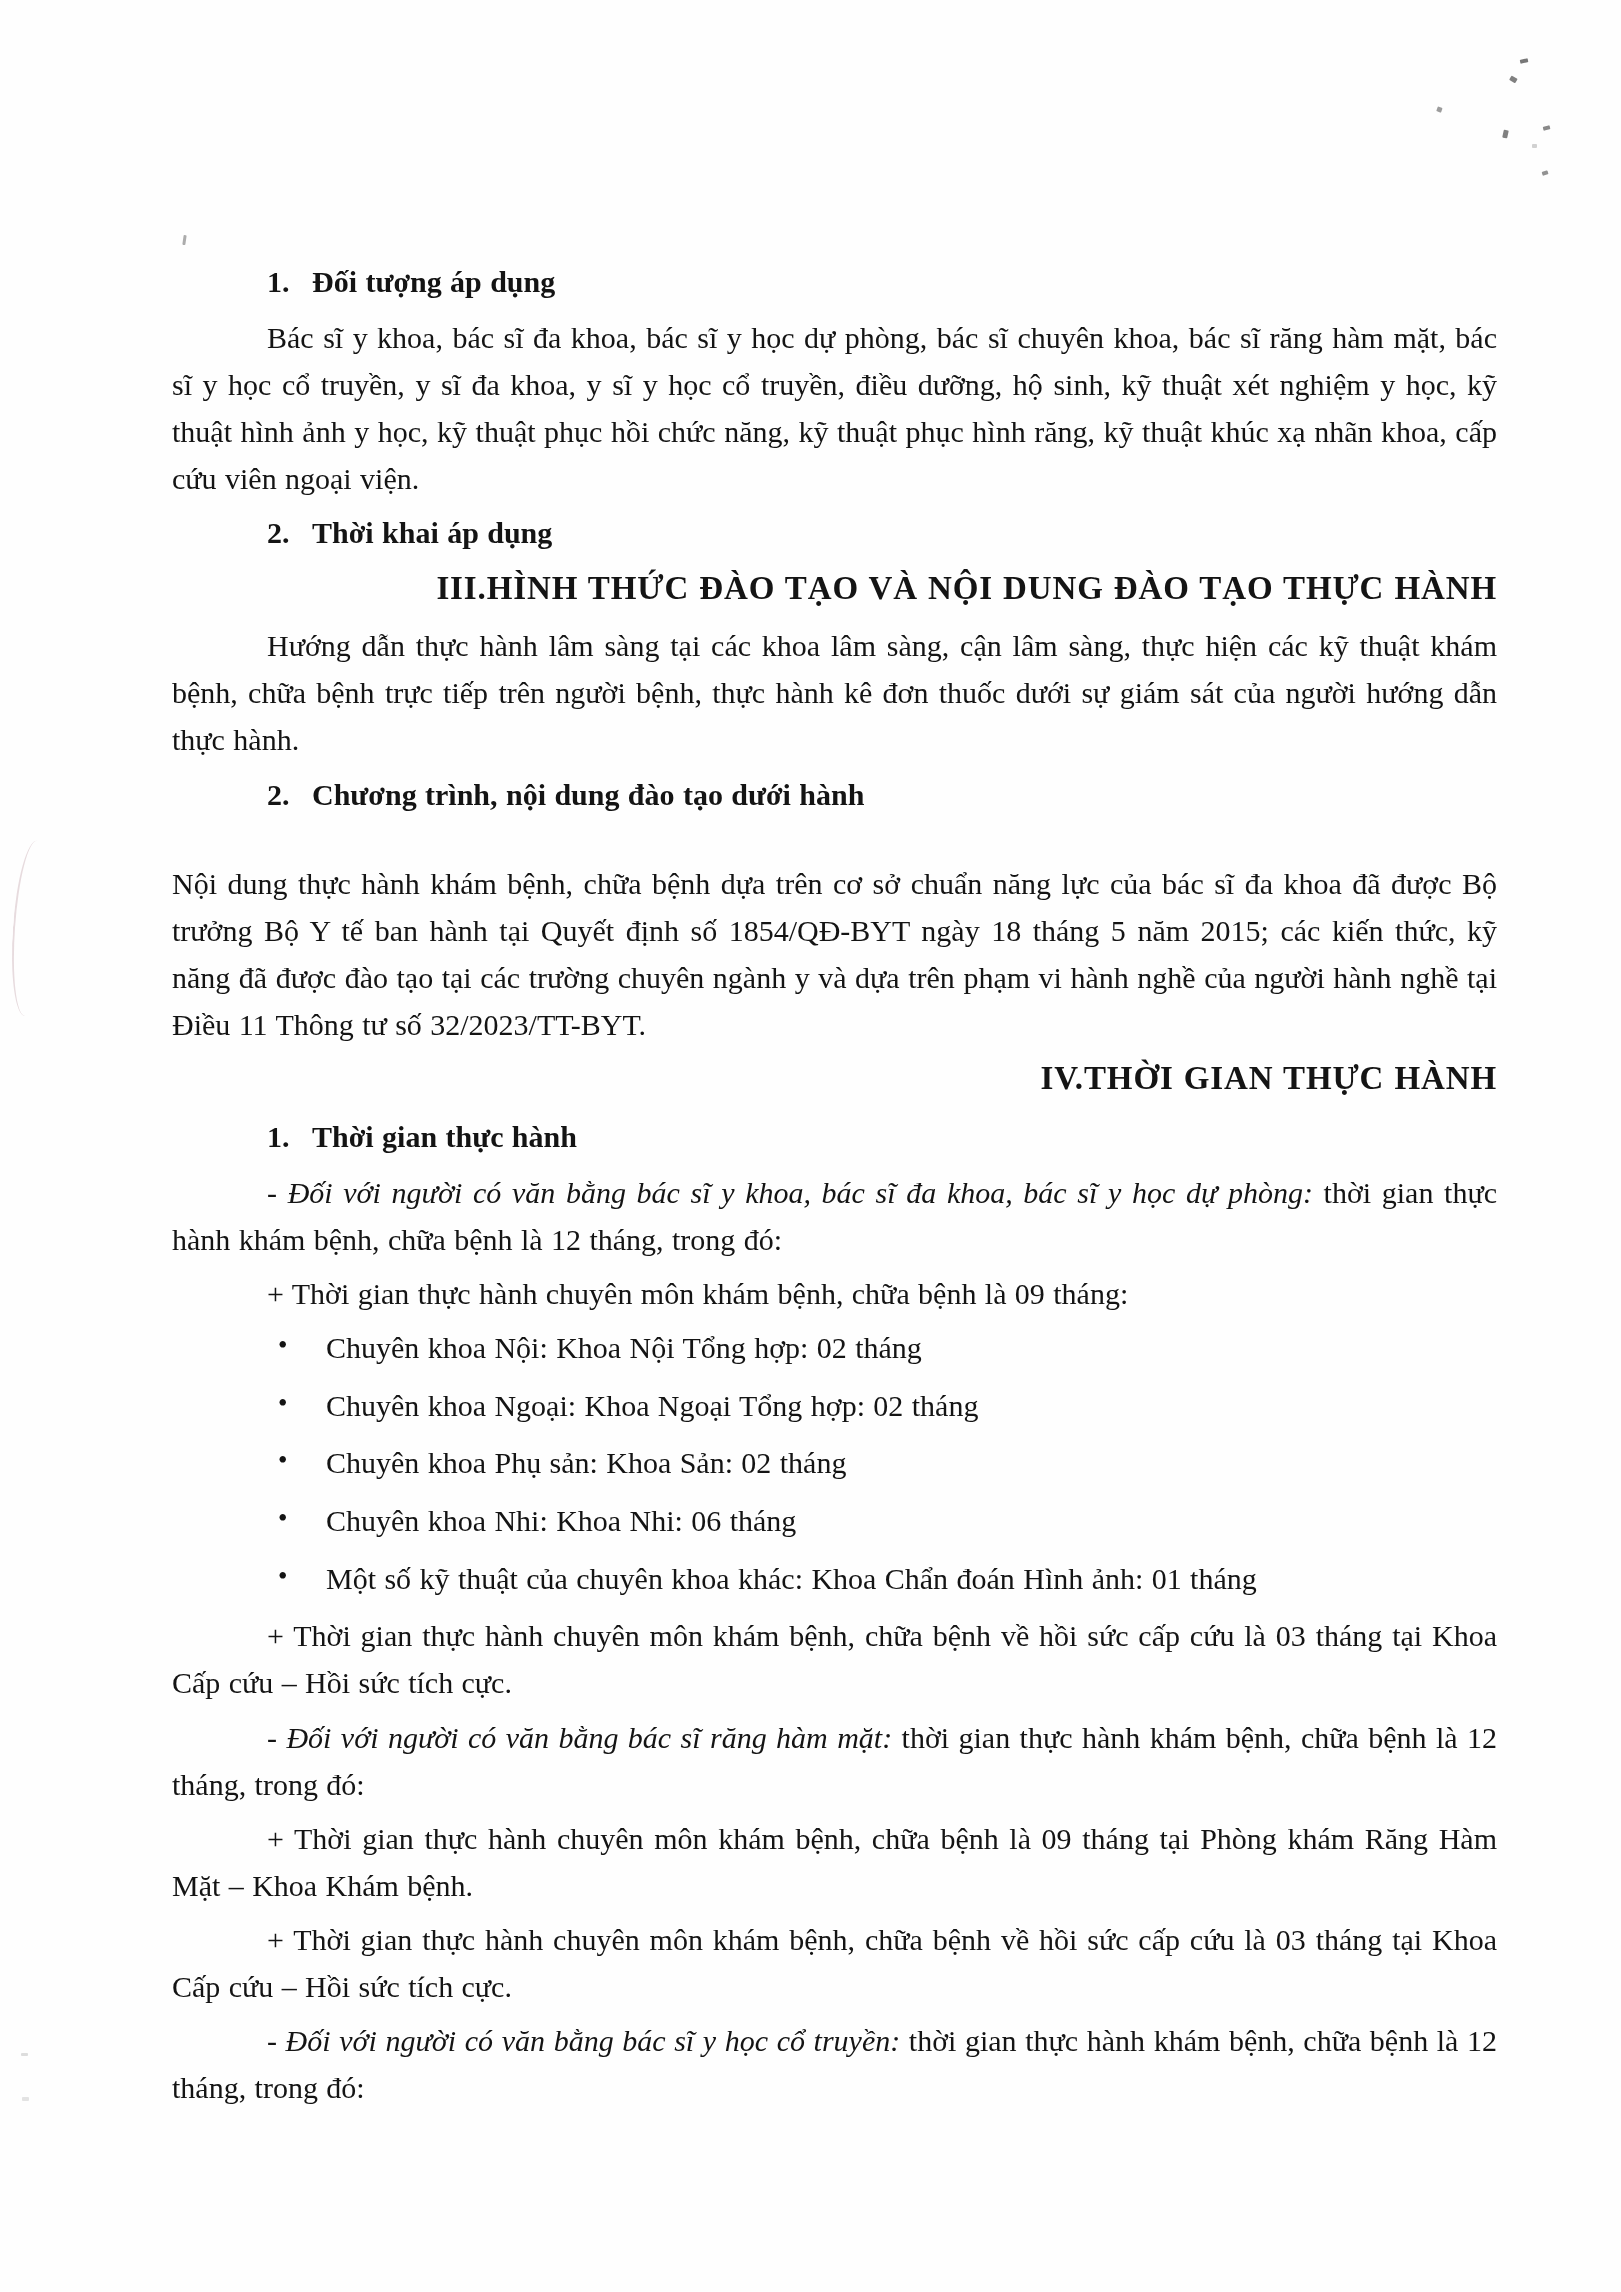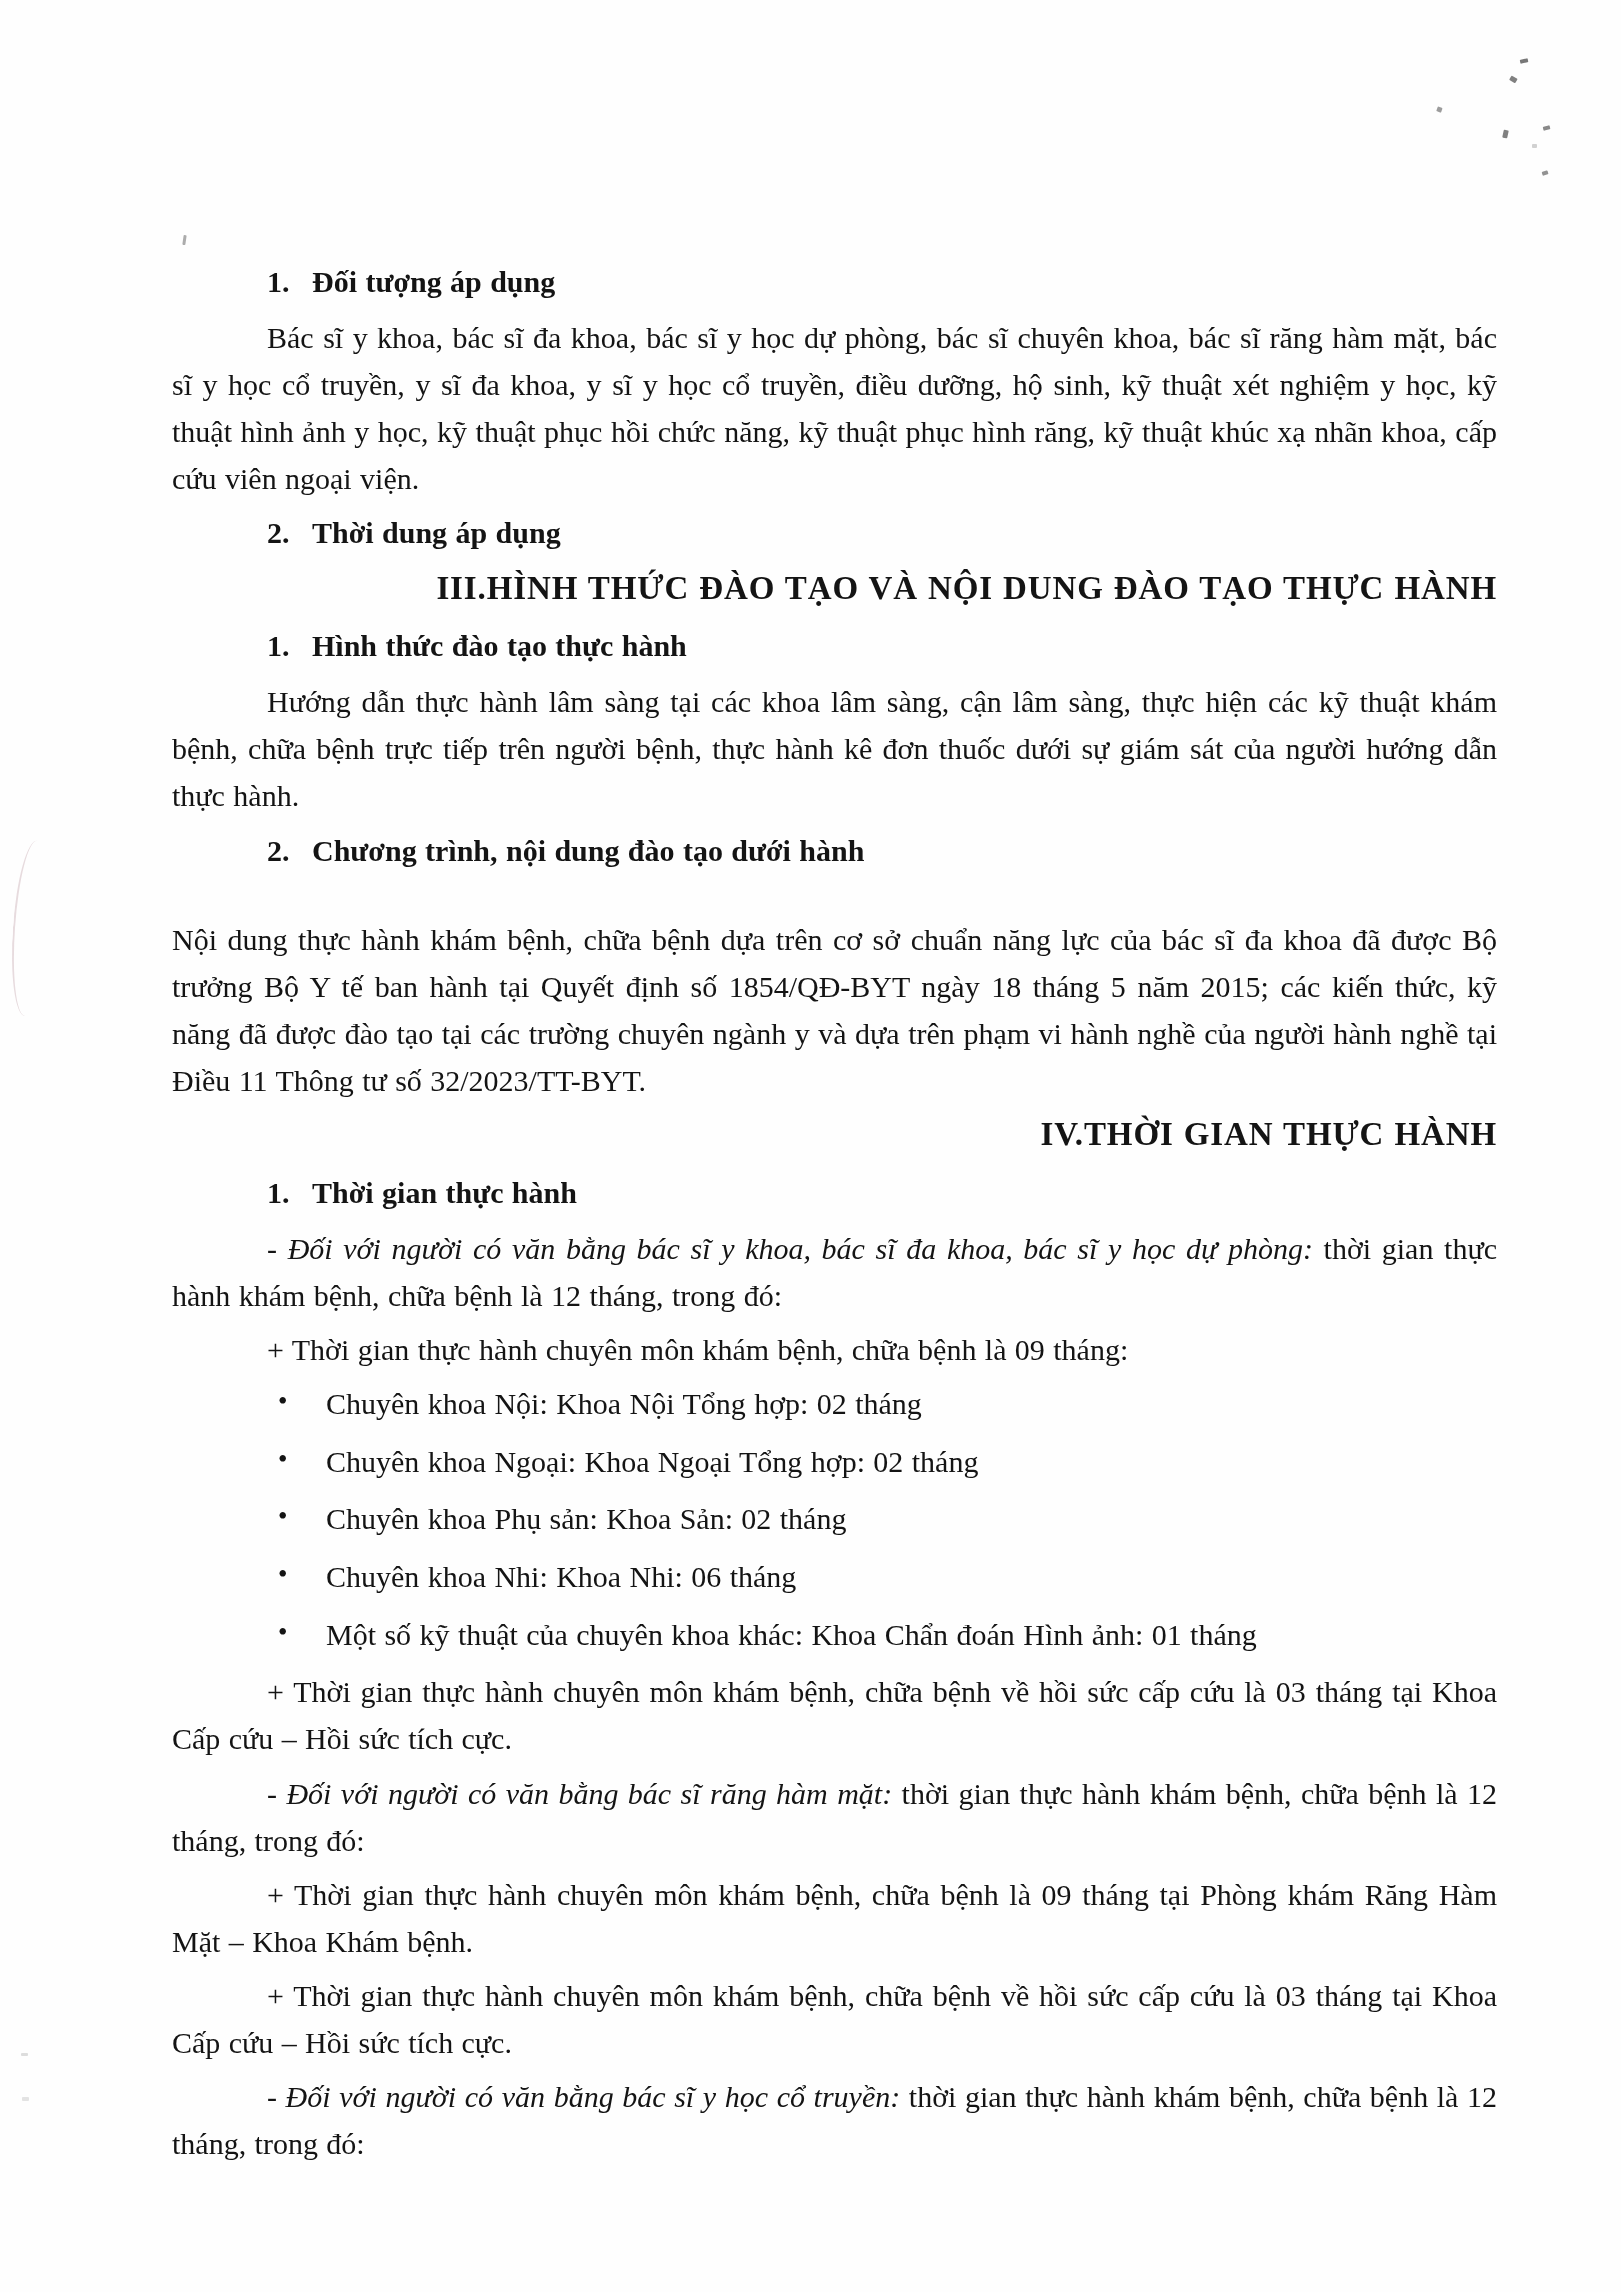--- a/index.html
+++ b/index.html
@@ -91,31 +91,28 @@
 
   <div class="content">
 
     <div class="block h2">
       <span class="num">1.</span><span>Đối tượng áp dụng</span>
     </div>
 
     <div class="block p">Bác sĩ y khoa, bác sĩ đa khoa, bác sĩ y học dự phòng, bác sĩ chuyên khoa, bác sĩ răng hàm mặt, bác sĩ y học cổ truyền, y sĩ đa khoa, y sĩ y học cổ truyền, điều dưỡng, hộ sinh, kỹ thuật xét nghiệm y học, kỹ thuật hình ảnh y học, kỹ thuật phục hồi chức năng, kỹ thuật phục hình răng, kỹ thuật khúc xạ nhãn khoa, cấp cứu viên ngoại viện.</div>
 
     <div class="block h2">
-      <span class="num">2.</span><span>Thời dung áp dụng</span>
+      <span class="num">2.</span><span>Thời khai áp dụng</span>
     </div>
 
 
     <div class="block h1">
       <span class="num">III.</span><span>HÌNH THỨC ĐÀO TẠO VÀ NỘI DUNG ĐÀO TẠO THỰC HÀNH</span>
     </div>
 
-    <div class="block h2">
-      <span class="num">1.</span><span>Hình thức đào tạo thực hành</span>
-    </div>
 
     <div class="block p">Hướng dẫn thực hành lâm sàng tại các khoa lâm sàng, cận lâm sàng, thực hiện các kỹ thuật khám bệnh, chữa bệnh trực tiếp trên người bệnh, thực hành kê đơn thuốc dưới sự giám sát của người hướng dẫn thực hành.</div>
 
     <div class="block h2">
       <span class="num">2.</span><span>Chương trình, nội dung đào tạo dưới hành</span>
     </div>
 
     <div class="block p-flush">Nội dung thực hành khám bệnh, chữa bệnh dựa trên cơ sở chuẩn năng lực của bác sĩ đa khoa đã được Bộ trưởng Bộ Y tế ban hành tại Quyết định số 1854/QĐ-BYT ngày 18 tháng 5 năm 2015; các kiến thức, kỹ năng đã được đào tạo tại các trường chuyên ngành y và dựa trên phạm vi hành nghề của người hành nghề tại Điều 11 Thông tư số 32/2023/TT-BYT.</div>
 
     <div class="block h1">

